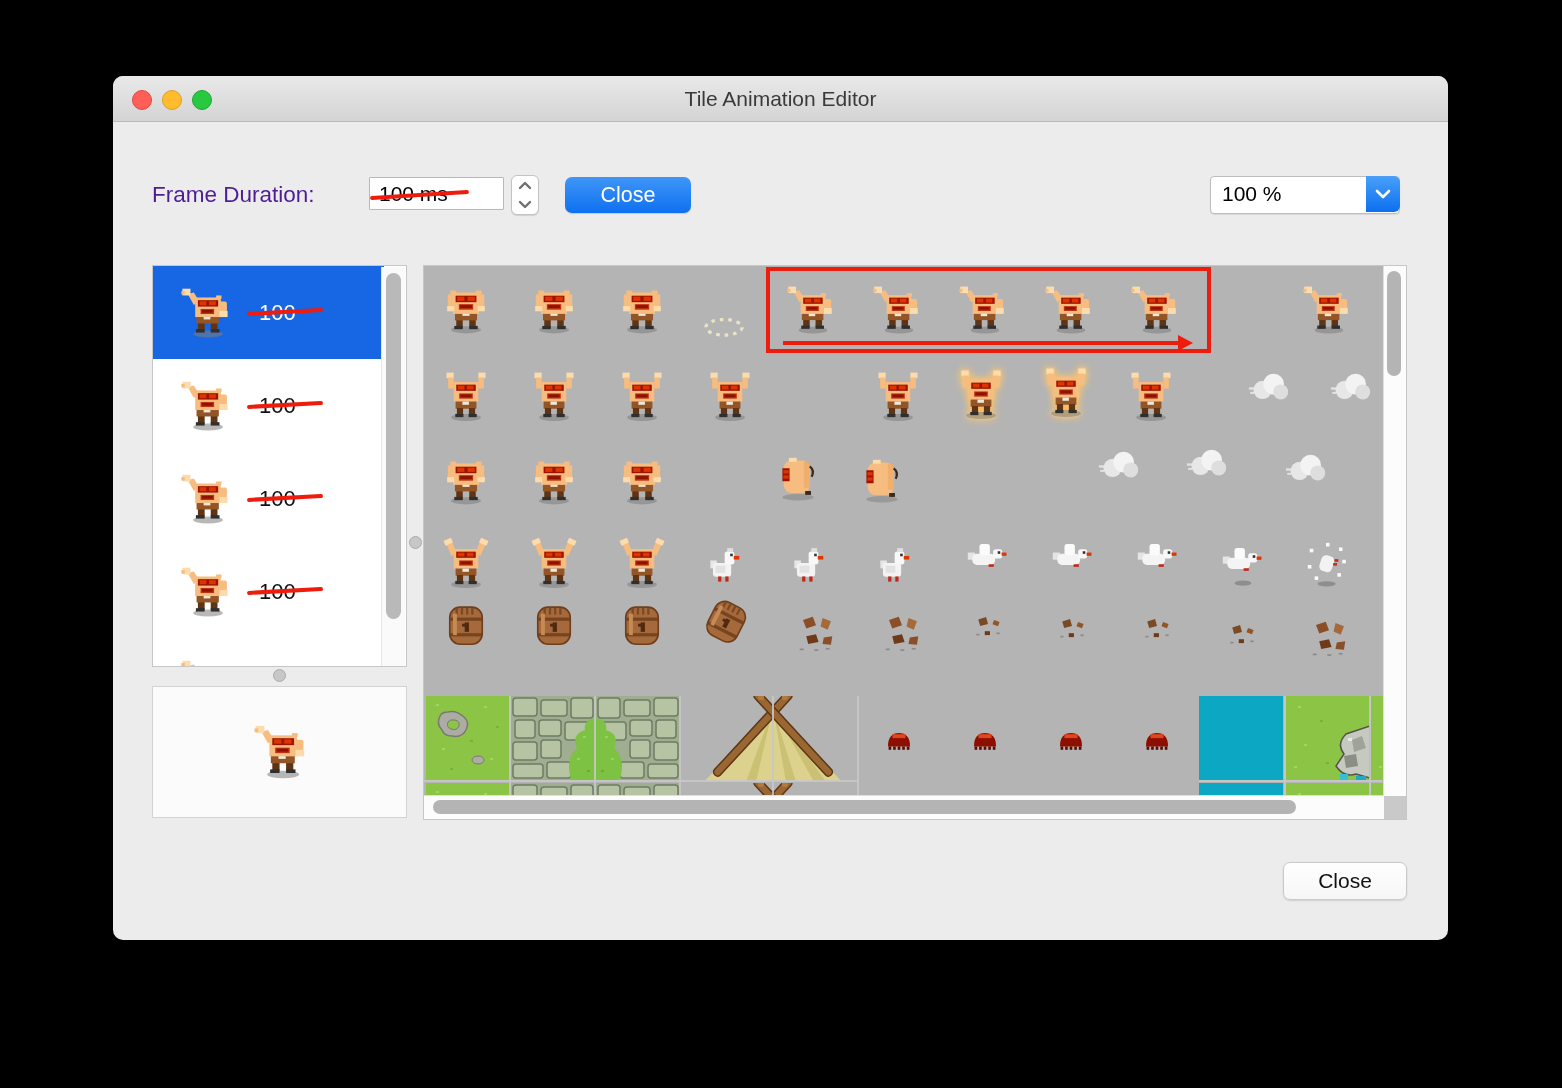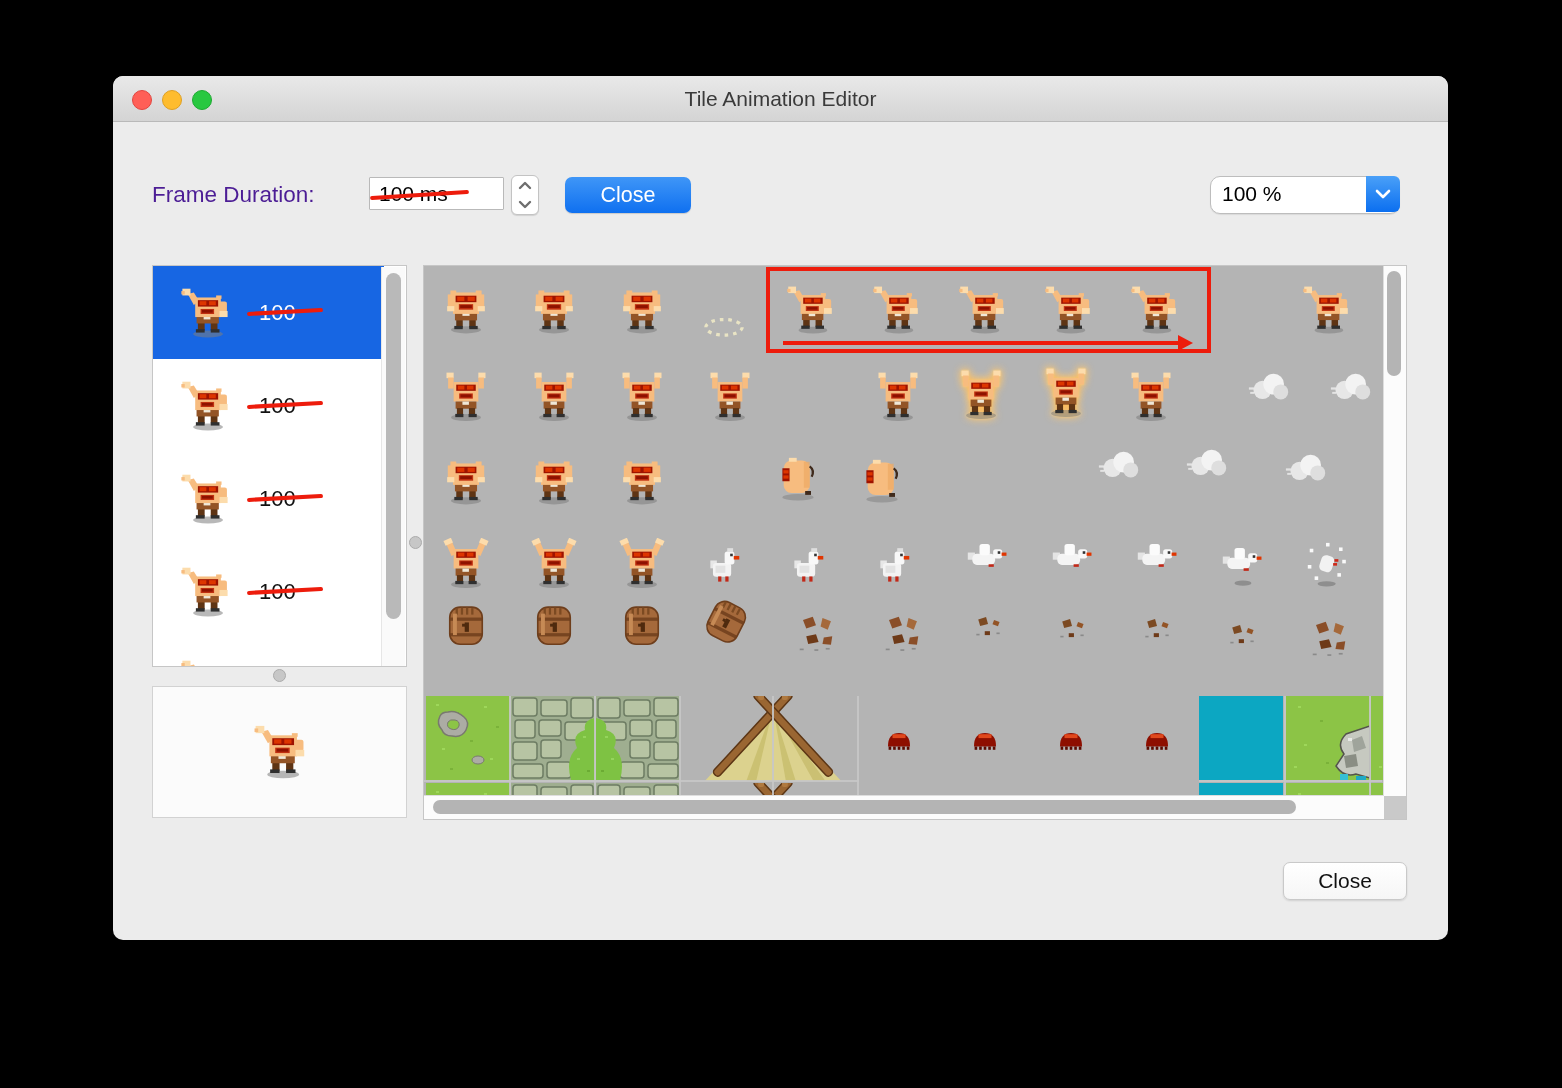--- a/index.html
+++ b/index.html
@@ -21,21 +21,21 @@
   .fd-input{position:absolute;left:256px;top:101px;width:135px;height:33px;border:1px solid #b9b9b9;
     background:#fff;font-size:21px;font-family:"Liberation Sans",sans-serif;padding:0 0 0 9px;border-radius:1px;box-sizing:border-box;color:#000;}
   .stepper{position:absolute;left:398px;top:99px;width:26px;height:38px;background:#fff;border:1px solid #c3c3c3;
     border-radius:6px;box-shadow:0 1px 1px rgba(0,0,0,.12);}
   .stepper svg{position:absolute;left:4px;width:18px;height:14px;}
   .stepper .up{top:3px;} .stepper .dn{bottom:3px;}
   .applybtn{position:absolute;left:452px;top:101px;width:126px;height:36px;border:none;border-radius:7px;
     background:linear-gradient(#3f96f7,#0f70f0);color:#fff;font-size:21.5px;font-family:"Liberation Sans",sans-serif;
     box-shadow:0 1px 1px rgba(0,0,0,.15);}
   .zoombox{position:absolute;left:1097px;top:100px;width:188px;height:36px;background:#fff;
-    border:1px solid #bdbdbd;border-radius:10px;box-shadow:0 1px 1px rgba(0,0,0,.08);}
+    border:1px solid #bdbdbd;border-radius:4px;box-shadow:0 1px 1px rgba(0,0,0,.08);}
   .zoombox .val{position:absolute;left:11px;top:0;height:34px;line-height:34px;font-size:21px;color:#000;}
   .zoombox .cap{position:absolute;right:0;top:0;width:34px;height:36px;margin:-1px -1px 0 0;
     background:linear-gradient(#4aa0f8,#0b6ff0);border-radius:0 6px 6px 0;}
   .zoombox .cap svg{position:absolute;left:8px;top:11px;}
   
   .flist{position:absolute;left:39px;top:189px;width:255px;height:402px;background:#fff;
     border:1px solid #c6c6c6;box-sizing:border-box;overflow:hidden;}
   .fitem{position:relative;width:231px;height:93px;display:flex;align-items:center;background:#fff;}
   .fitem.sel{background:#1766e3;}
   .fitem .fsprite{margin-left:26px;width:54px;height:54px;}

